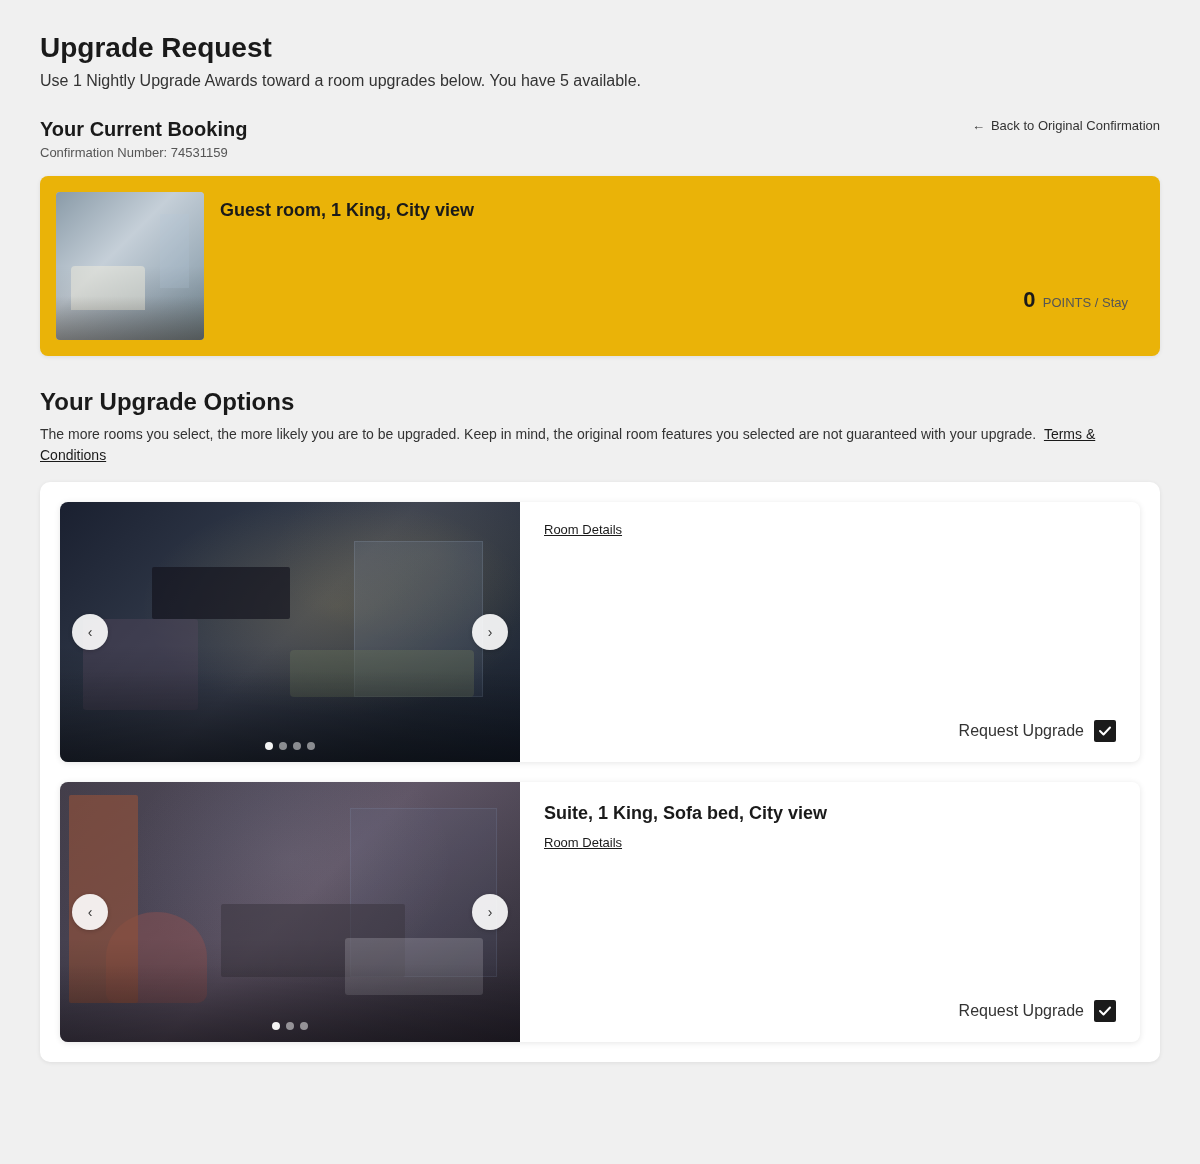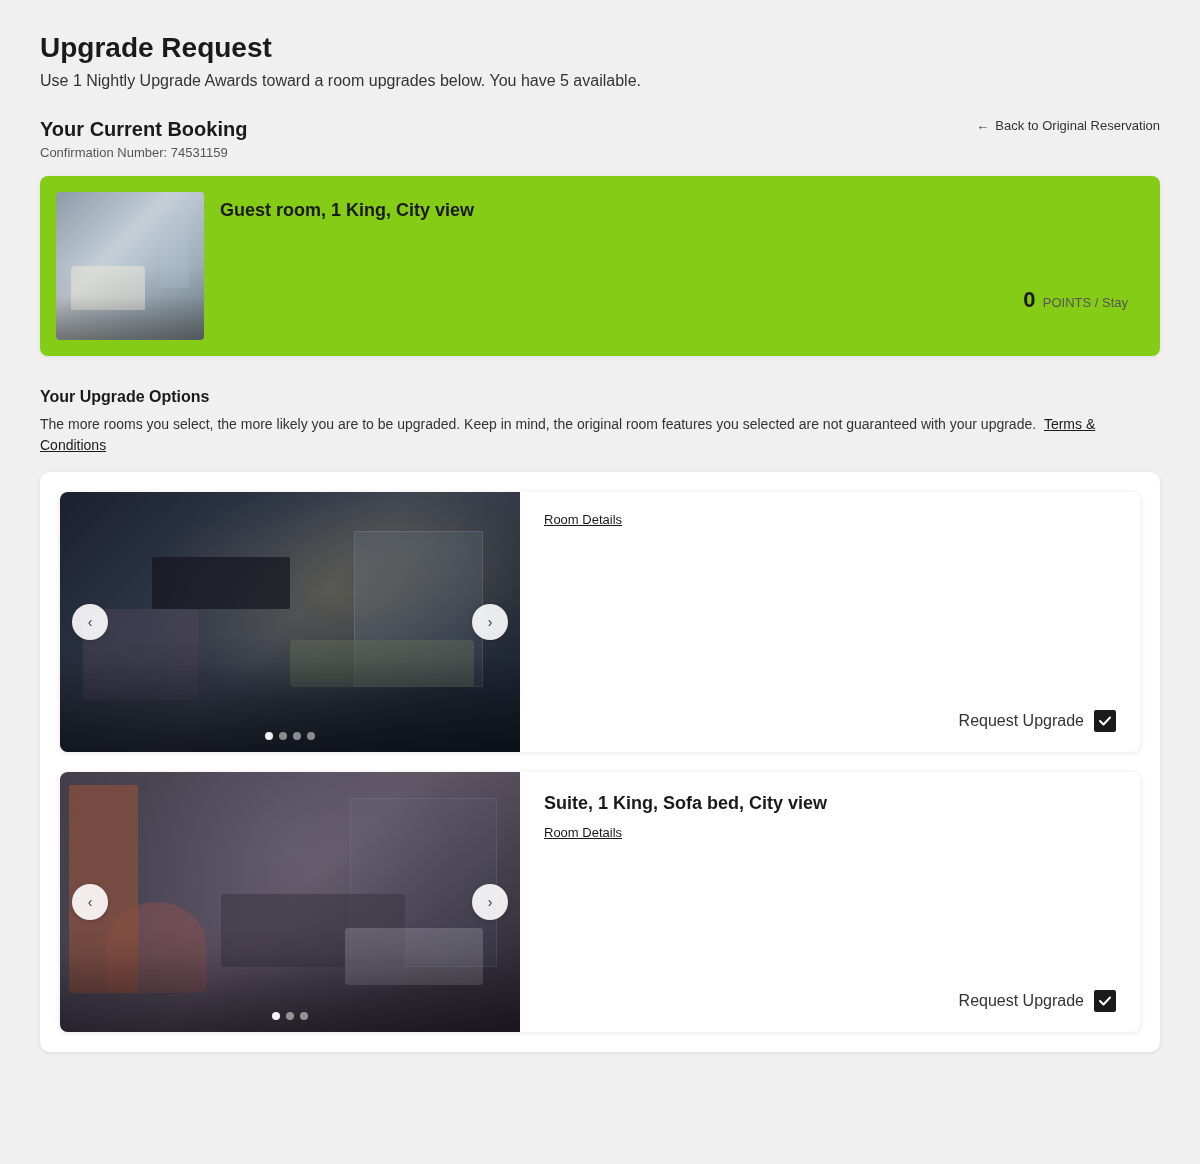--- a/index.html
+++ b/index.html
@@ -38,21 +38,21 @@
       align-items: center;
       gap: 6px;
       text-decoration: none;
     }
     .confirmation {
       font-size: 13px;
       color: #555;
       margin-bottom: 16px;
     }
     .current-booking-card {
-      background: #84cc16;
+      background: #eab308;
       border-radius: 8px;
       display: flex;
       align-items: flex-start;
       padding: 16px;
       margin-bottom: 32px;
       box-shadow: 0 1px 4px rgba(0,0,0,0.08);
     }
     .booking-image {
       width: 148px;
       height: 148px;
@@ -96,21 +96,21 @@
       margin-top: auto;
       padding-top: 60px;
     }
     .points-value {
       font-size: 22px;
       font-weight: 700;
       color: #1a1a1a;
     }
     .upgrade-options-section { margin-bottom: 16px; }
     .upgrade-options-title {
-      font-size: 16px;
+      font-size: 24px;
       font-weight: 700;
       margin-bottom: 8px;
     }
     .upgrade-options-desc {
       font-size: 14px;
       color: #333;
       margin-bottom: 16px;
       line-height: 1.5;
     }
     .terms-link {
@@ -283,21 +283,21 @@
 </head>
 <body>
 
 <h1 class="page-title">Upgrade Request</h1>
 <p class="subtitle">Use 1 Nightly Upgrade Awards toward a room upgrades below. You have 5 available.</p>
 
 <div class="section-header">
   <h2 class="section-title">Your Current Booking</h2>
   <a class="back-link">
     <span>←</span>
-    <span>Back to Original Reservation</span>
+    <span>Back to Original Confirmation</span>
   </a>
 </div>
 <p class="confirmation">Confirmation Number: 74531159</p>
 
 <div class="current-booking-card">
   <div class="booking-image">
     <div class="booking-image-inner">
 
       <div style="position:absolute;bottom:20%;left:10%;width:50%;height:30%;background:rgba(240,235,220,0.5);border-radius:4px 4px 0 0;"></div>
       <div style="position:absolute;top:15%;right:10%;width:20%;height:50%;background:rgba(180,200,220,0.2);"></div>

